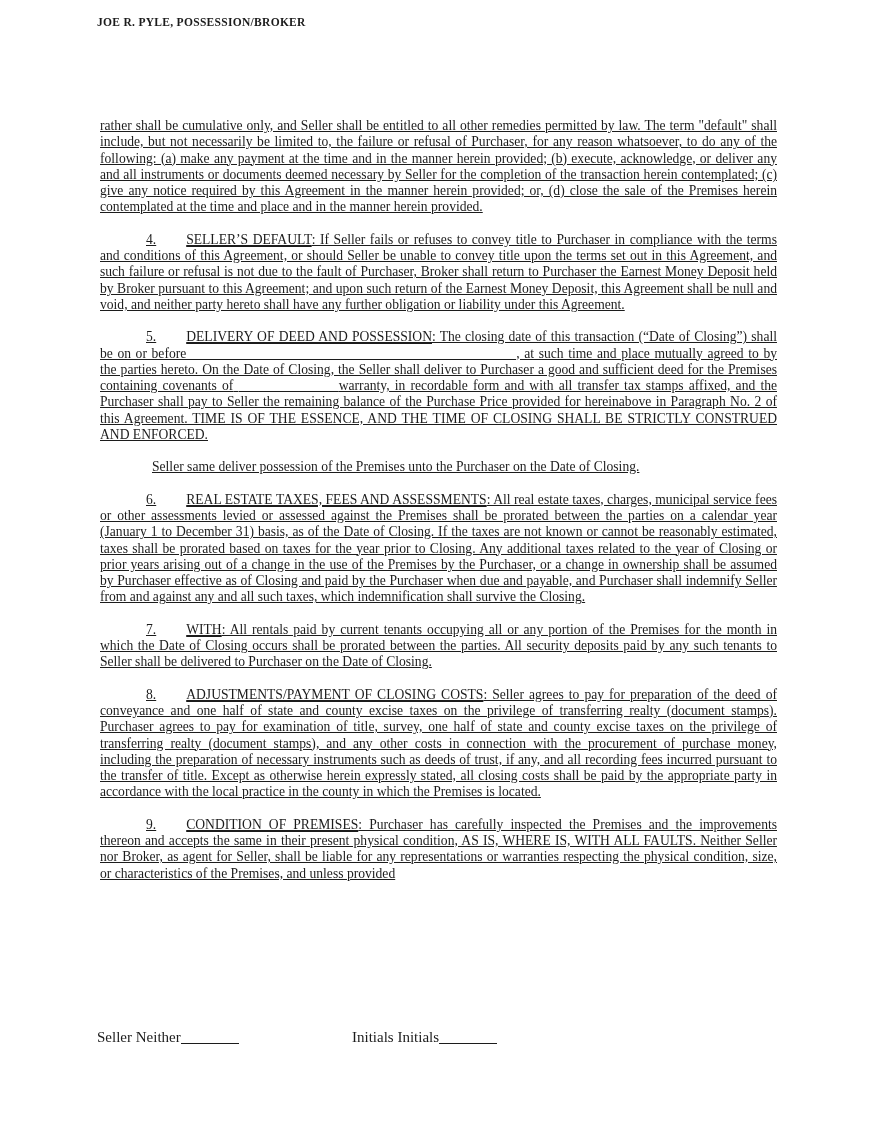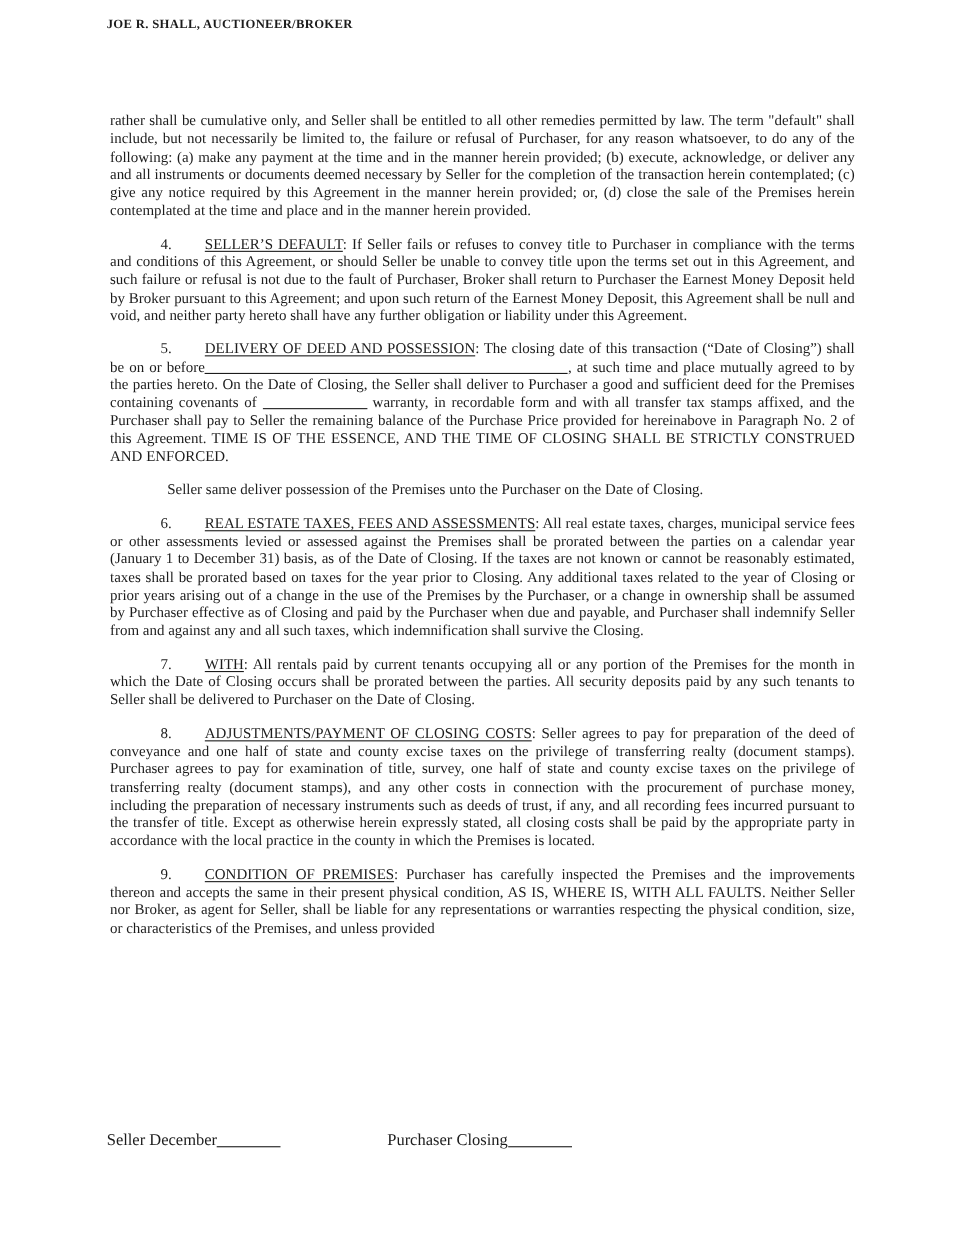--- a/index.html
+++ b/index.html
@@ -23,21 +23,21 @@
   }
   .doc-body {
     position: absolute;
     left: 100px;
     right: 100px;
     top: 102px;
     font-size: 13.6px;
     line-height: 16.3px;
     text-align: justify;
   }
-  .doc-body p { margin: 0 0 14px 0; }
+  .doc-body p { margin: 16px 0 14px 0; text-decoration: underline; }
   .numbered { text-indent: 46px; }
   .indented { text-indent: 52px; }
   .possession { margin-top: 5px; margin-bottom: 17px; }
   .tab { display: inline-block; width: 30px; }
   .hd { text-decoration: underline; text-underline-offset: 2px; }
   .blank {
     display: inline-block;
     border-bottom: 1.4px solid #1c1c1c;
     margin-bottom: -2px;
     height: 12px;
@@ -58,21 +58,21 @@
     margin-bottom: -2px;
     height: 13px;
     width: 58px;
   }
 </style>
 </head>
 <body>
 
 <div class="page">
 
-  <div class="letterhead">JOE R. SHALL, AUCTIONEER/BROKER</div>
+  <div class="letterhead">JOE R. PYLE, POSSESSION/BROKER</div>
 
   <div class="doc-body">
 
     <p><span>rather shall be cumulative only, and Seller shall be entitled to all other remedies permitted by law. The term "default" shall include, but not necessarily be limited to, the failure or refusal of Purchaser, for any reason whatsoever, to do any of the following: (a) make any payment at the time and in the manner herein provided; (b) execute, acknowledge, or deliver any and all instruments or documents deemed necessary by Seller for the completion of the transaction herein contemplated; (c) give any notice required by this Agreement in the manner herein provided; or, (d) close the sale of the Premises herein contemplated at the time and place and in the manner herein provided.</span></p>
 
     <p class="numbered"><span>4.</span><span class="tab"></span><span class="hd">SELLER’S DEFAULT</span><span>: If Seller fails or refuses to convey title to Purchaser in compliance with the terms and conditions of this Agreement, or should Seller be unable to convey title upon the terms set out in this Agreement, and such failure or refusal is not due to the fault of Purchaser, Broker shall return to Purchaser the Earnest Money Deposit held by Broker pursuant to this Agreement; and upon such return of the Earnest Money Deposit, this Agreement shall be null and void, and neither party hereto shall have any further obligation or liability under this Agreement.</span></p>
 
     <p class="numbered"><span>5.</span><span class="tab"></span><span class="hd">DELIVERY OF DEED AND POSSESSION</span><span>: The closing date of this transaction (“Date of Closing”) shall be on or before</span><span class="blank blank-long"></span><span>, at such time and place mutually agreed to by the parties hereto. On the Date of Closing, the Seller shall deliver to Purchaser a good and sufficient deed for the Premises containing covenants of</span> <span class="blank blank-short"></span> <span>warranty, in recordable form and with all transfer tax stamps affixed, and the Purchaser shall pay to Seller the remaining balance of the Purchase Price provided for hereinabove in Paragraph No. 2 of this Agreement. TIME IS OF THE ESSENCE, AND THE TIME OF CLOSING SHALL BE STRICTLY CONSTRUED AND ENFORCED.</span></p>
 
     <p class="indented possession"><span>Seller same deliver possession of the Premises unto the Purchaser on the Date of Closing.</span></p>
@@ -81,17 +81,17 @@
 
     <p class="numbered"><span>7.</span><span class="tab"></span><span class="hd">WITH</span><span>: All rentals paid by current tenants occupying all or any portion of the Premises for the month in which the Date of Closing occurs shall be prorated between the parties. All security deposits paid by any such tenants to Seller shall be delivered to Purchaser on the Date of Closing.</span></p>
 
     <p class="numbered"><span>8.</span><span class="tab"></span><span class="hd">ADJUSTMENTS/PAYMENT OF CLOSING COSTS</span><span>: Seller agrees to pay for preparation of the deed of conveyance and one half of state and county excise taxes on the privilege of transferring realty (document stamps). Purchaser agrees to pay for examination of title, survey, one half of state and county excise taxes on the privilege of transferring realty (document stamps), and any other costs in connection with the procurement of purchase money, including the preparation of necessary instruments such as deeds of trust, if any, and all recording fees incurred pursuant to the transfer of title. Except as otherwise herein expressly stated, all closing costs shall be paid by the appropriate party in accordance with the local practice in the county in which the Premises is located.</span></p>
 
     <p class="numbered"><span>9.</span><span class="tab"></span><span class="hd">CONDITION OF PREMISES</span><span>: Purchaser has carefully inspected the Premises and the improvements thereon and accepts the same in their present physical condition, AS IS, WHERE IS, WITH ALL FAULTS. Neither Seller nor Broker, as agent for Seller, shall be liable for any representations or warranties respecting the physical condition, size, or characteristics of the Premises, and unless provided</span></p>
 
   </div>
 
   <div class="footer">
-    <div class="slot"><span>Seller December</span><span class="blank-foot"></span></div>
-    <div class="slot"><span>Purchaser Closing</span><span class="blank-foot"></span></div>
+    <div class="slot"><span>Seller Neither</span><span class="blank-foot"></span></div>
+    <div class="slot"><span>Initials Initials</span><span class="blank-foot"></span></div>
   </div>
 
 </div>
 
 </body></html>

